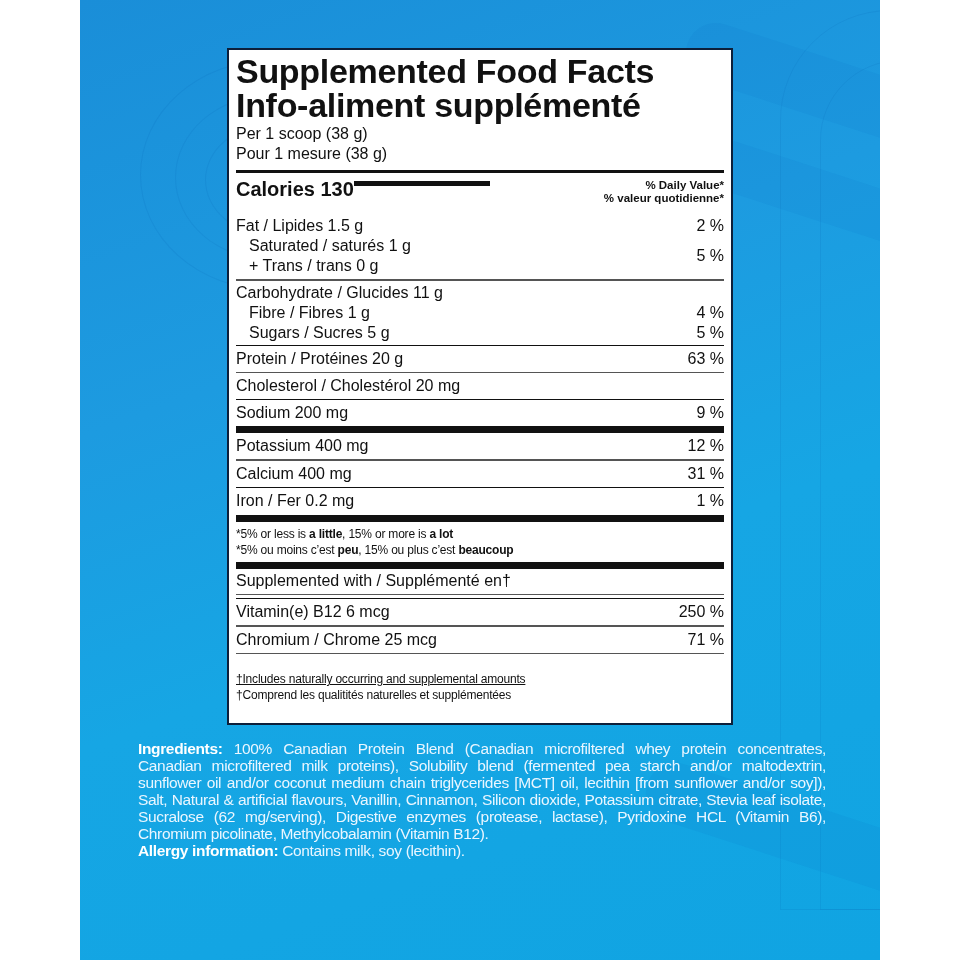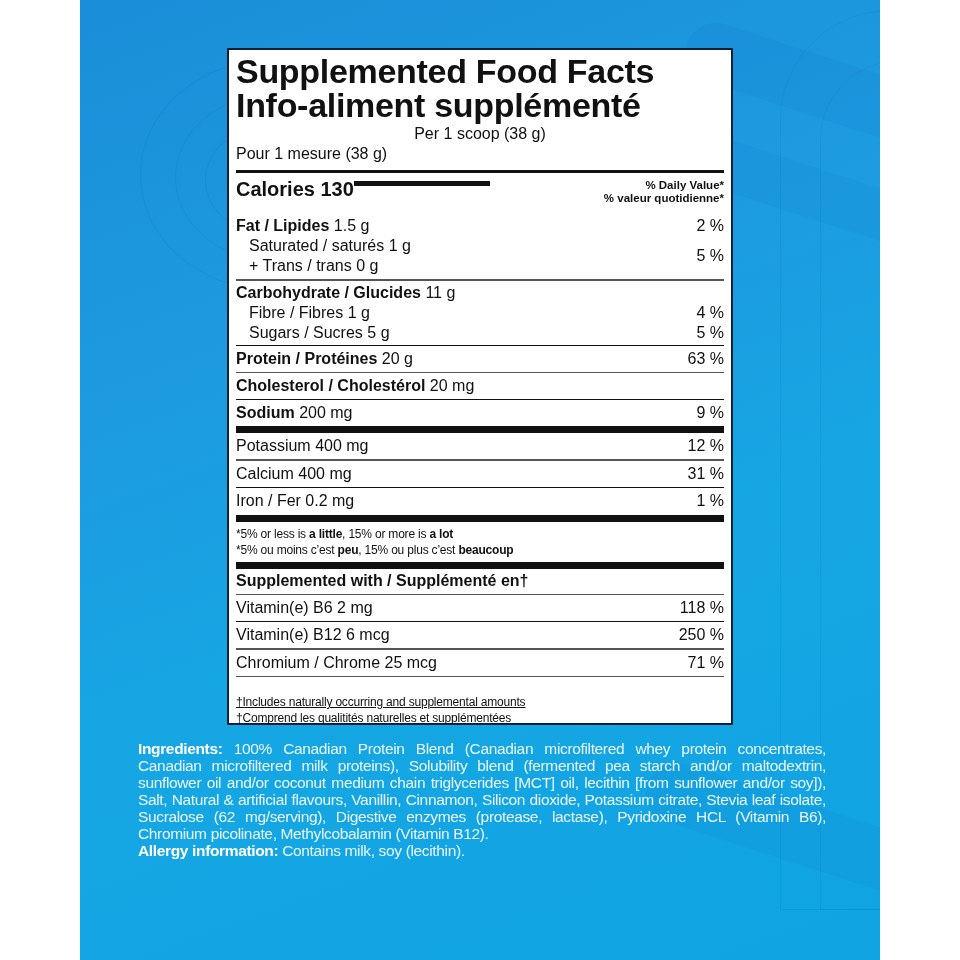--- a/index.html
+++ b/index.html
@@ -22,35 +22,35 @@
 
     .label {
       position: absolute; left: 227px; top: 48px; width: 506px; height: 677px;
       background: #ffffff; border: 2px solid #0d1f3a;
       padding: 4px 7px 0 7px; color: #111;
     }
     .title {
       font-weight: bold; font-size: 34px; line-height: 34px; letter-spacing: -0.3px;
     }
     .serving { font-size: 16px; line-height: 20px; }
-    .serving.first { margin-top: 2px; text-align: center; }
+    .serving.first { margin-top: 2px; }
 
     .rule-thick { height: 3px; background: #111; }
     .rule-heavy { height: 7px; background: #111; }
     .rule-thin { height: 1px; background: #111; }
     .rule-grey { height: 1.5px; background: #555; }
 
     .cal-row { display: flex; justify-content: space-between; align-items: flex-start; height: 34px; margin-top: 5px; }
     .cal-left { display: flex; flex-direction: row; }
     .cal-text { font-weight: bold; font-size: 20px; line-height: 22px; }
     .cal-underline { height: 5px; background: #111; width: 136px; margin-top: 3px; }
     .dv-head { text-align: right; font-weight: bold; font-size: 11.5px; line-height: 13px; margin-top: 1px; }
 
     .row { display: flex; justify-content: space-between; align-items: center; font-size: 16px; line-height: 20px; }
-    .row .b { font-weight: bold; }
+    .row .b { font-weight: normal; }
     .row .pct { text-align: right; white-space: nowrap; }
     .indent { padding-left: 13px; }
 
     .group { display: flex; justify-content: space-between; align-items: center; }
     .group .lines { display: flex; flex-direction: column; text-align: right; }
 
     .footnote { font-size: 12px; line-height: 16px; letter-spacing: -0.2px; }
     .footnote b { font-weight: bold; }
 
     .ingredients {
@@ -170,24 +170,20 @@
   <div class="footnote">
     <span>*5% ou moins c’est </span><b>peu</b><span>, 15% ou plus c’est </span><b>beaucoup</b>
   </div>
 
   <div class="rule-heavy" style="margin-top:4px;"></div>
 
   <div class="row" style="margin-top:2px;">
     <span class="b">Supplemented with / Supplémenté en†</span>
   </div>
   <div class="rule-grey" style="margin-top:3px;"></div>
-  <div class="row" style="margin-top:3px;">
-    <span>Vitamin(e) B6 2 mg</span>
-    <span class="pct">118 %</span>
-  </div>
   <div class="rule-thin" style="margin-top:3px;"></div>
   <div class="row" style="margin-top:3px;">
     <span>Vitamin(e) B12 6 mcg</span>
     <span class="pct">250 %</span>
   </div>
   <div class="rule-grey" style="margin-top:3px;"></div>
   <div class="row" style="margin-top:3px;">
     <span>Chromium / Chrome 25 mcg</span>
     <span class="pct">71 %</span>
   </div>

